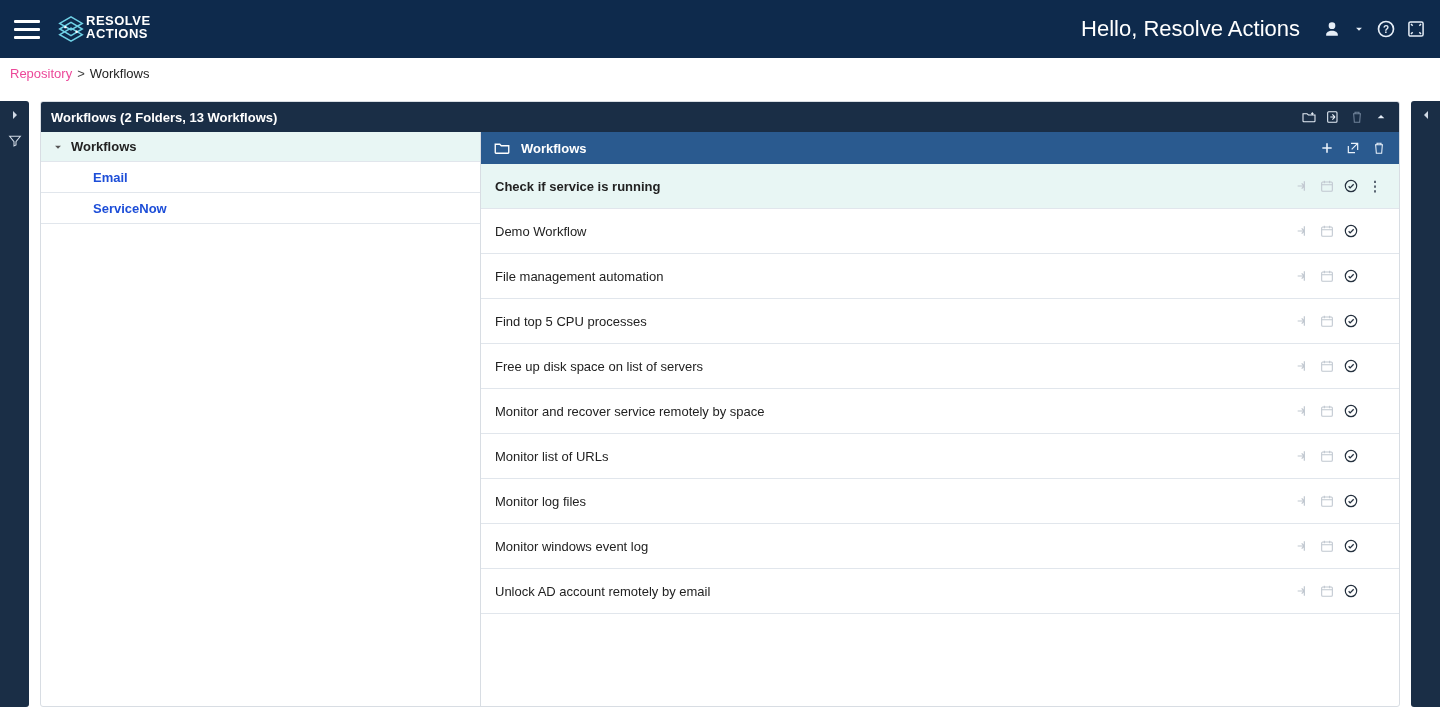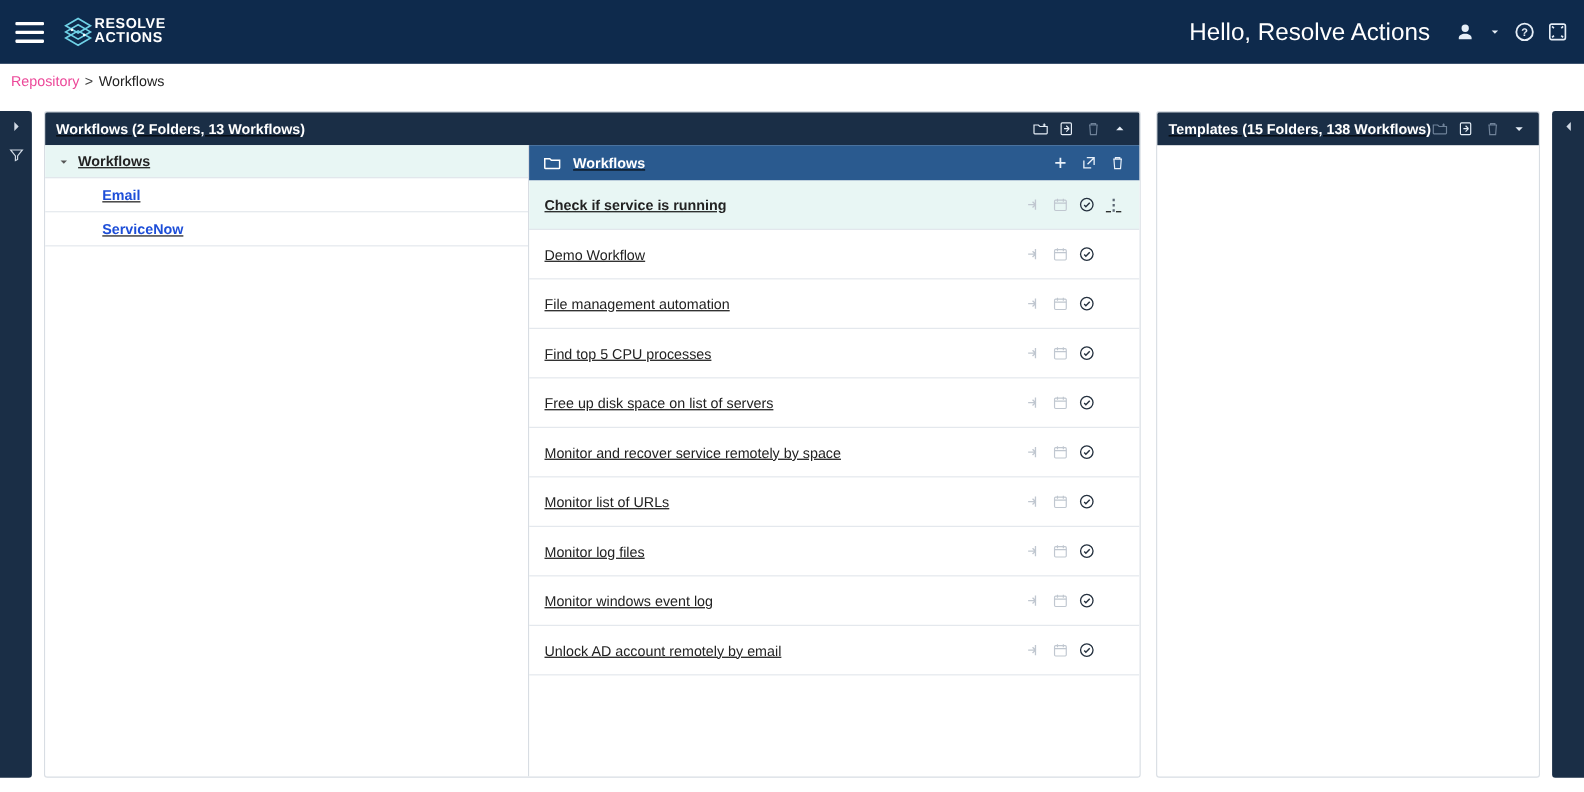--- a/index.html
+++ b/index.html
@@ -44,21 +44,21 @@
     .rail-left, .rail-right {
       position: absolute; top: 13px; bottom: 13px; width: 29px; background: #1a2e46;
       display: flex; flex-direction: column; align-items: center; padding-top: 6px; gap: 10px;
     }
     .rail-left { left: 0; border-top-right-radius: 3px; border-bottom-right-radius: 3px;}
     .rail-right { right: 0; border-top-left-radius: 3px; border-bottom-left-radius: 3px;}
     .rail-icon { color: #d1dae5; width: 16px; height: 16px; }
 
     .content {
       position: absolute; left: 40px; right: 40px; top: 13px; bottom: 13px;
-      display: flex; flex-direction: row; gap: 14px; text-decoration: underline;
+      display: flex; flex-direction: column; gap: 14px;
     }
 
     .panel {
       border: 1px solid #d8dde3; border-radius: 3px; overflow: hidden;
       display: flex; flex-direction: column; background: #fff;
     }
     .panel.flex-grow { flex: 1; min-height: 0; }
 
     .panel-header {
       height: 30px; background: #1a2e46; color: #fff;
@@ -419,36 +419,14 @@
                     <path fill="none" stroke="currentColor" stroke-width="2" d="M8.5 12.5l2.2 2.3L16 9.5"></path>
                   </svg>
                 </div>
                 <div class="more"></div>
               </div>
             </div>
         </div>
       </div>
     </div>
 
-    <div class="panel">
-      <div class="panel-header">
-        <span>Templates (15 Folders, 138 Workflows)</span>
-        <div class="ph-spacer"></div>
-        <div class="ph-actions">
-          <svg class="ph-icon muted" viewBox="0 0 24 24">
-              <path fill="none" stroke="currentColor" stroke-width="1.6" d="M3 7h6l2 2h10v9a1 1 0 0 1-1 1H4a1 1 0 0 1-1-1Z"></path>
-              <path stroke="currentColor" stroke-width="1.6" d="M17 5v4M15 7h4"></path>
-            </svg>
-          <svg class="ph-icon" viewBox="0 0 24 24">
-              <rect x="4" y="4" width="14" height="16" rx="1.5" fill="none" stroke="currentColor" stroke-width="1.6"></rect>
-              <path stroke="currentColor" stroke-width="1.6" d="M15 12l-4-4m4 4l-4 4m4-4H8"></path>
-            </svg>
-          <svg class="ph-icon muted" viewBox="0 0 24 24">
-              <path fill="none" stroke="currentColor" stroke-width="1.6" d="M6 7h12M9 7V5h6v2m-8 0 1 13h8l1-13"></path>
-            </svg>
-          <svg class="ph-icon" viewBox="0 0 24 24">
-              <path fill="currentColor" d="M7 10l5 5 5-5Z"></path>
-            </svg>
-        </div>
-      </div>
-    </div>
   </div>
 </div>
 
 </body></html>

